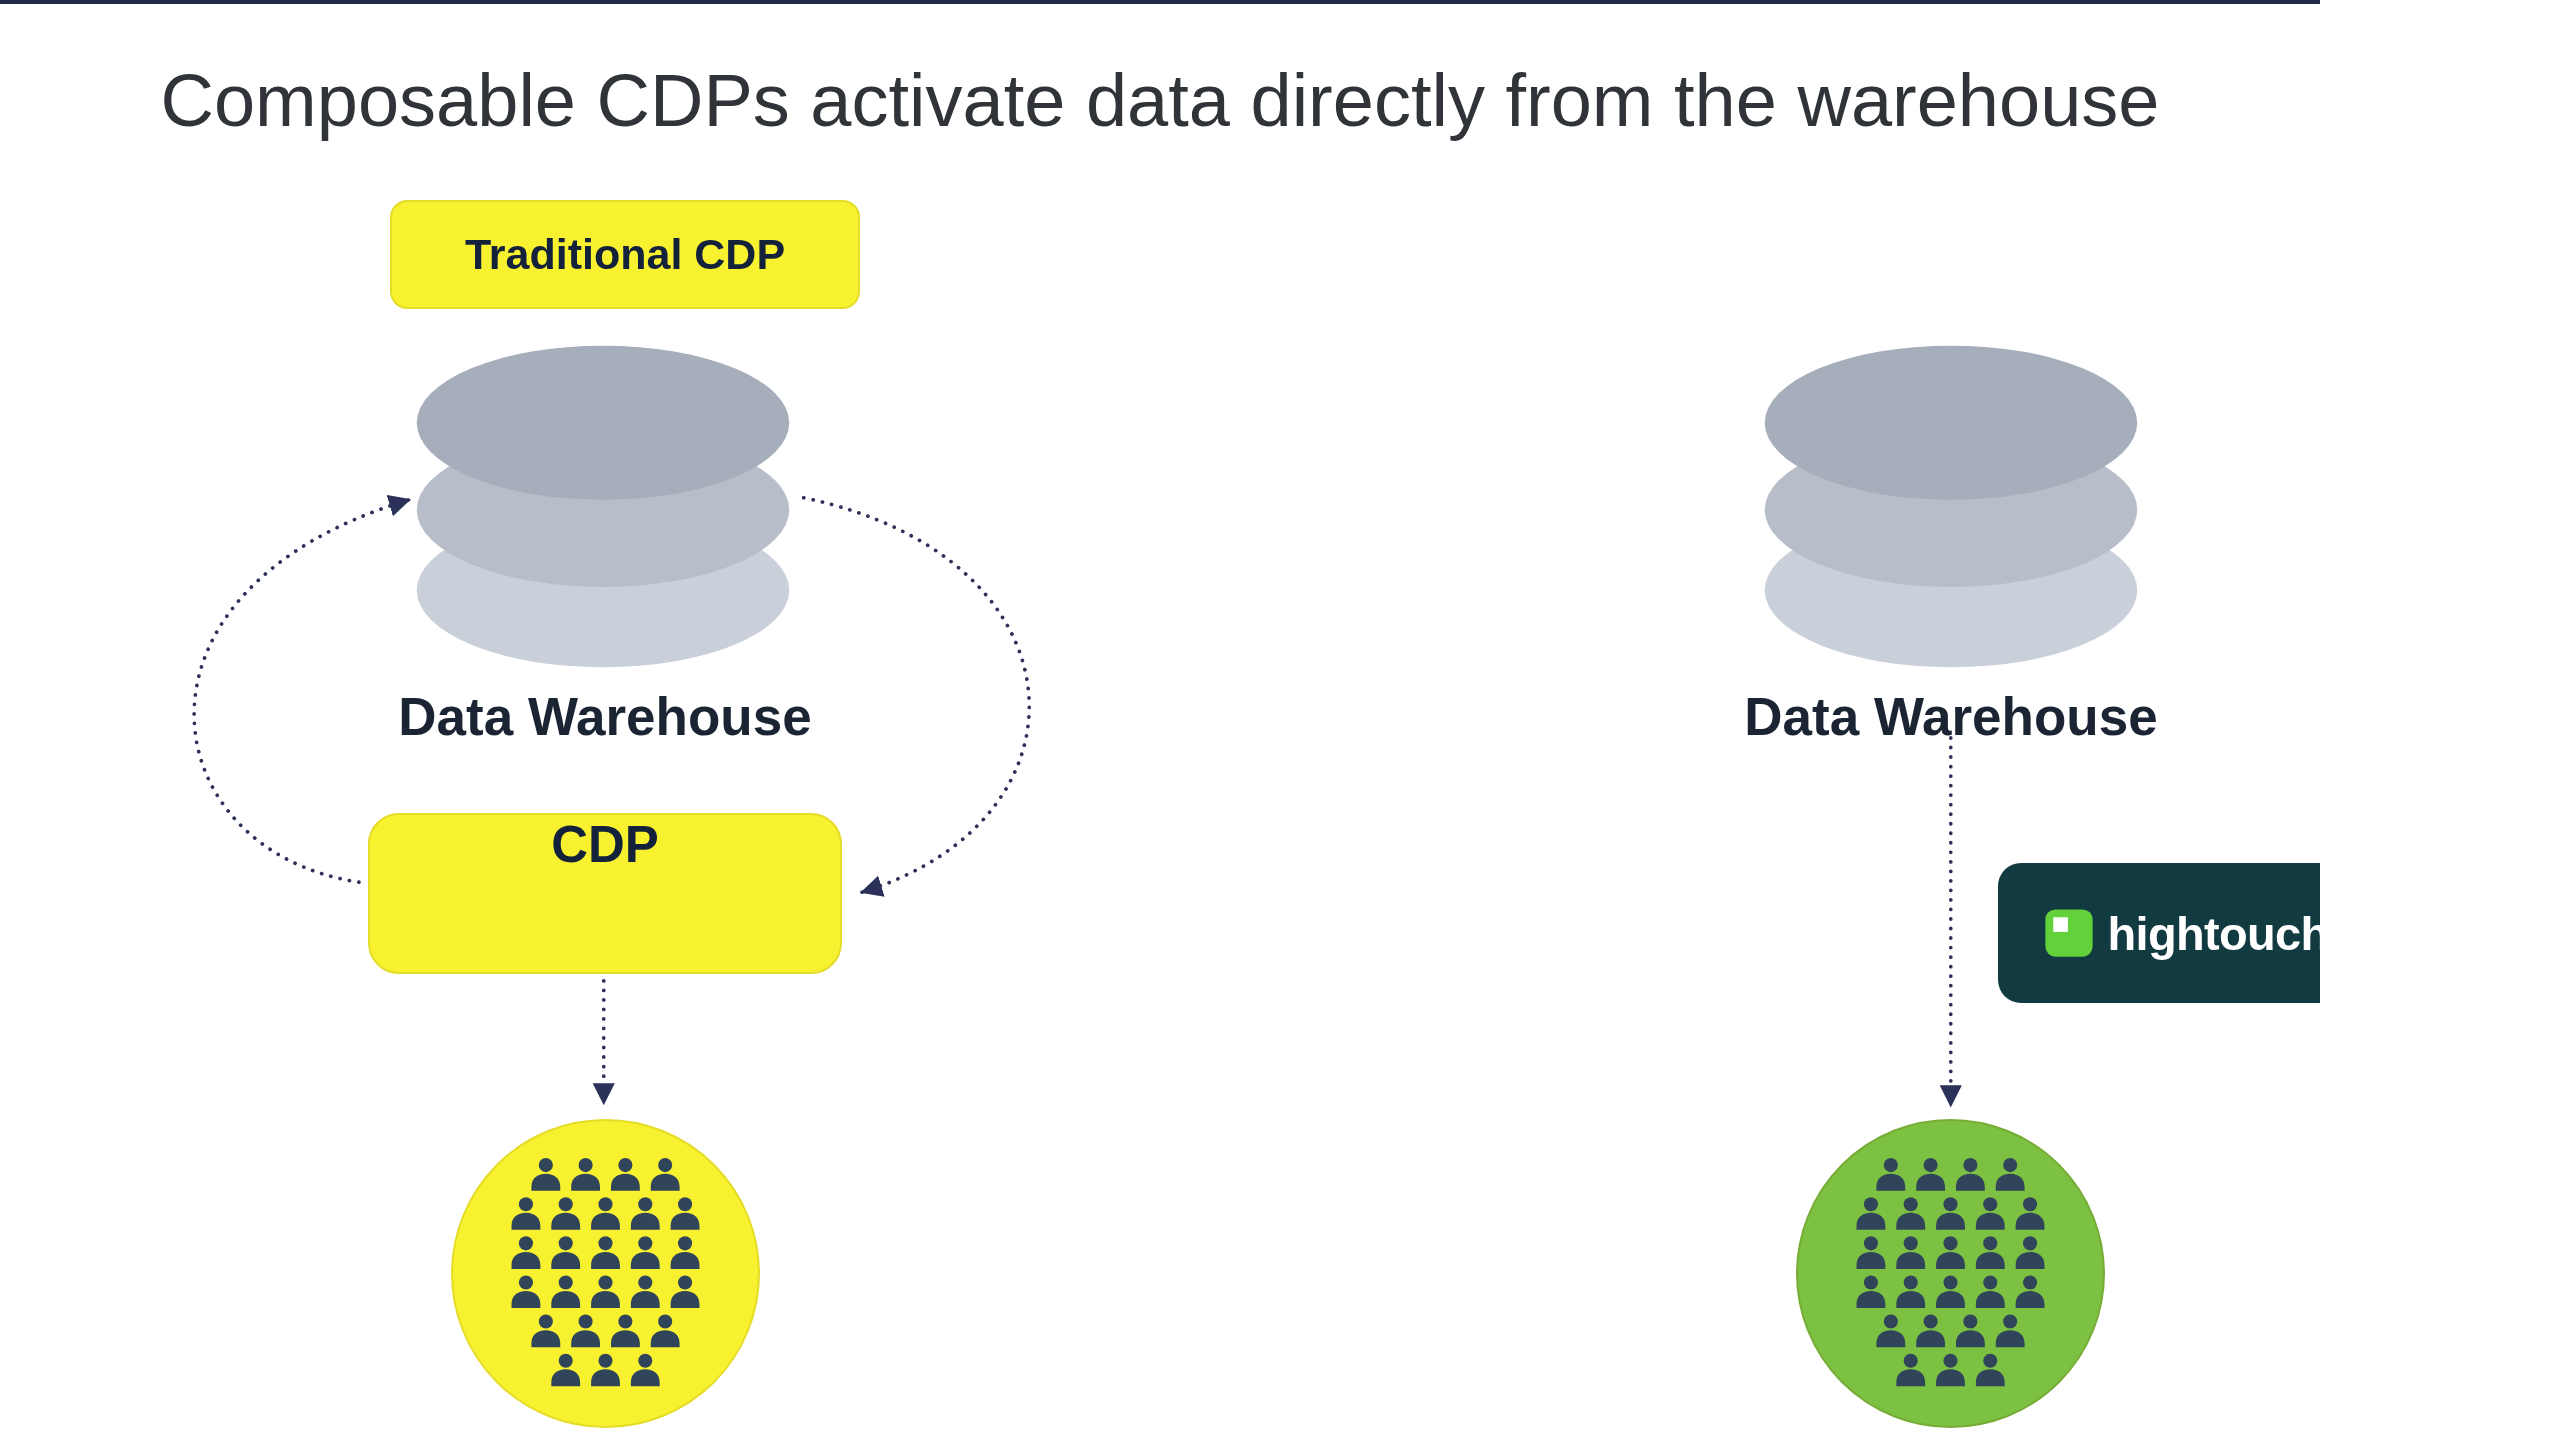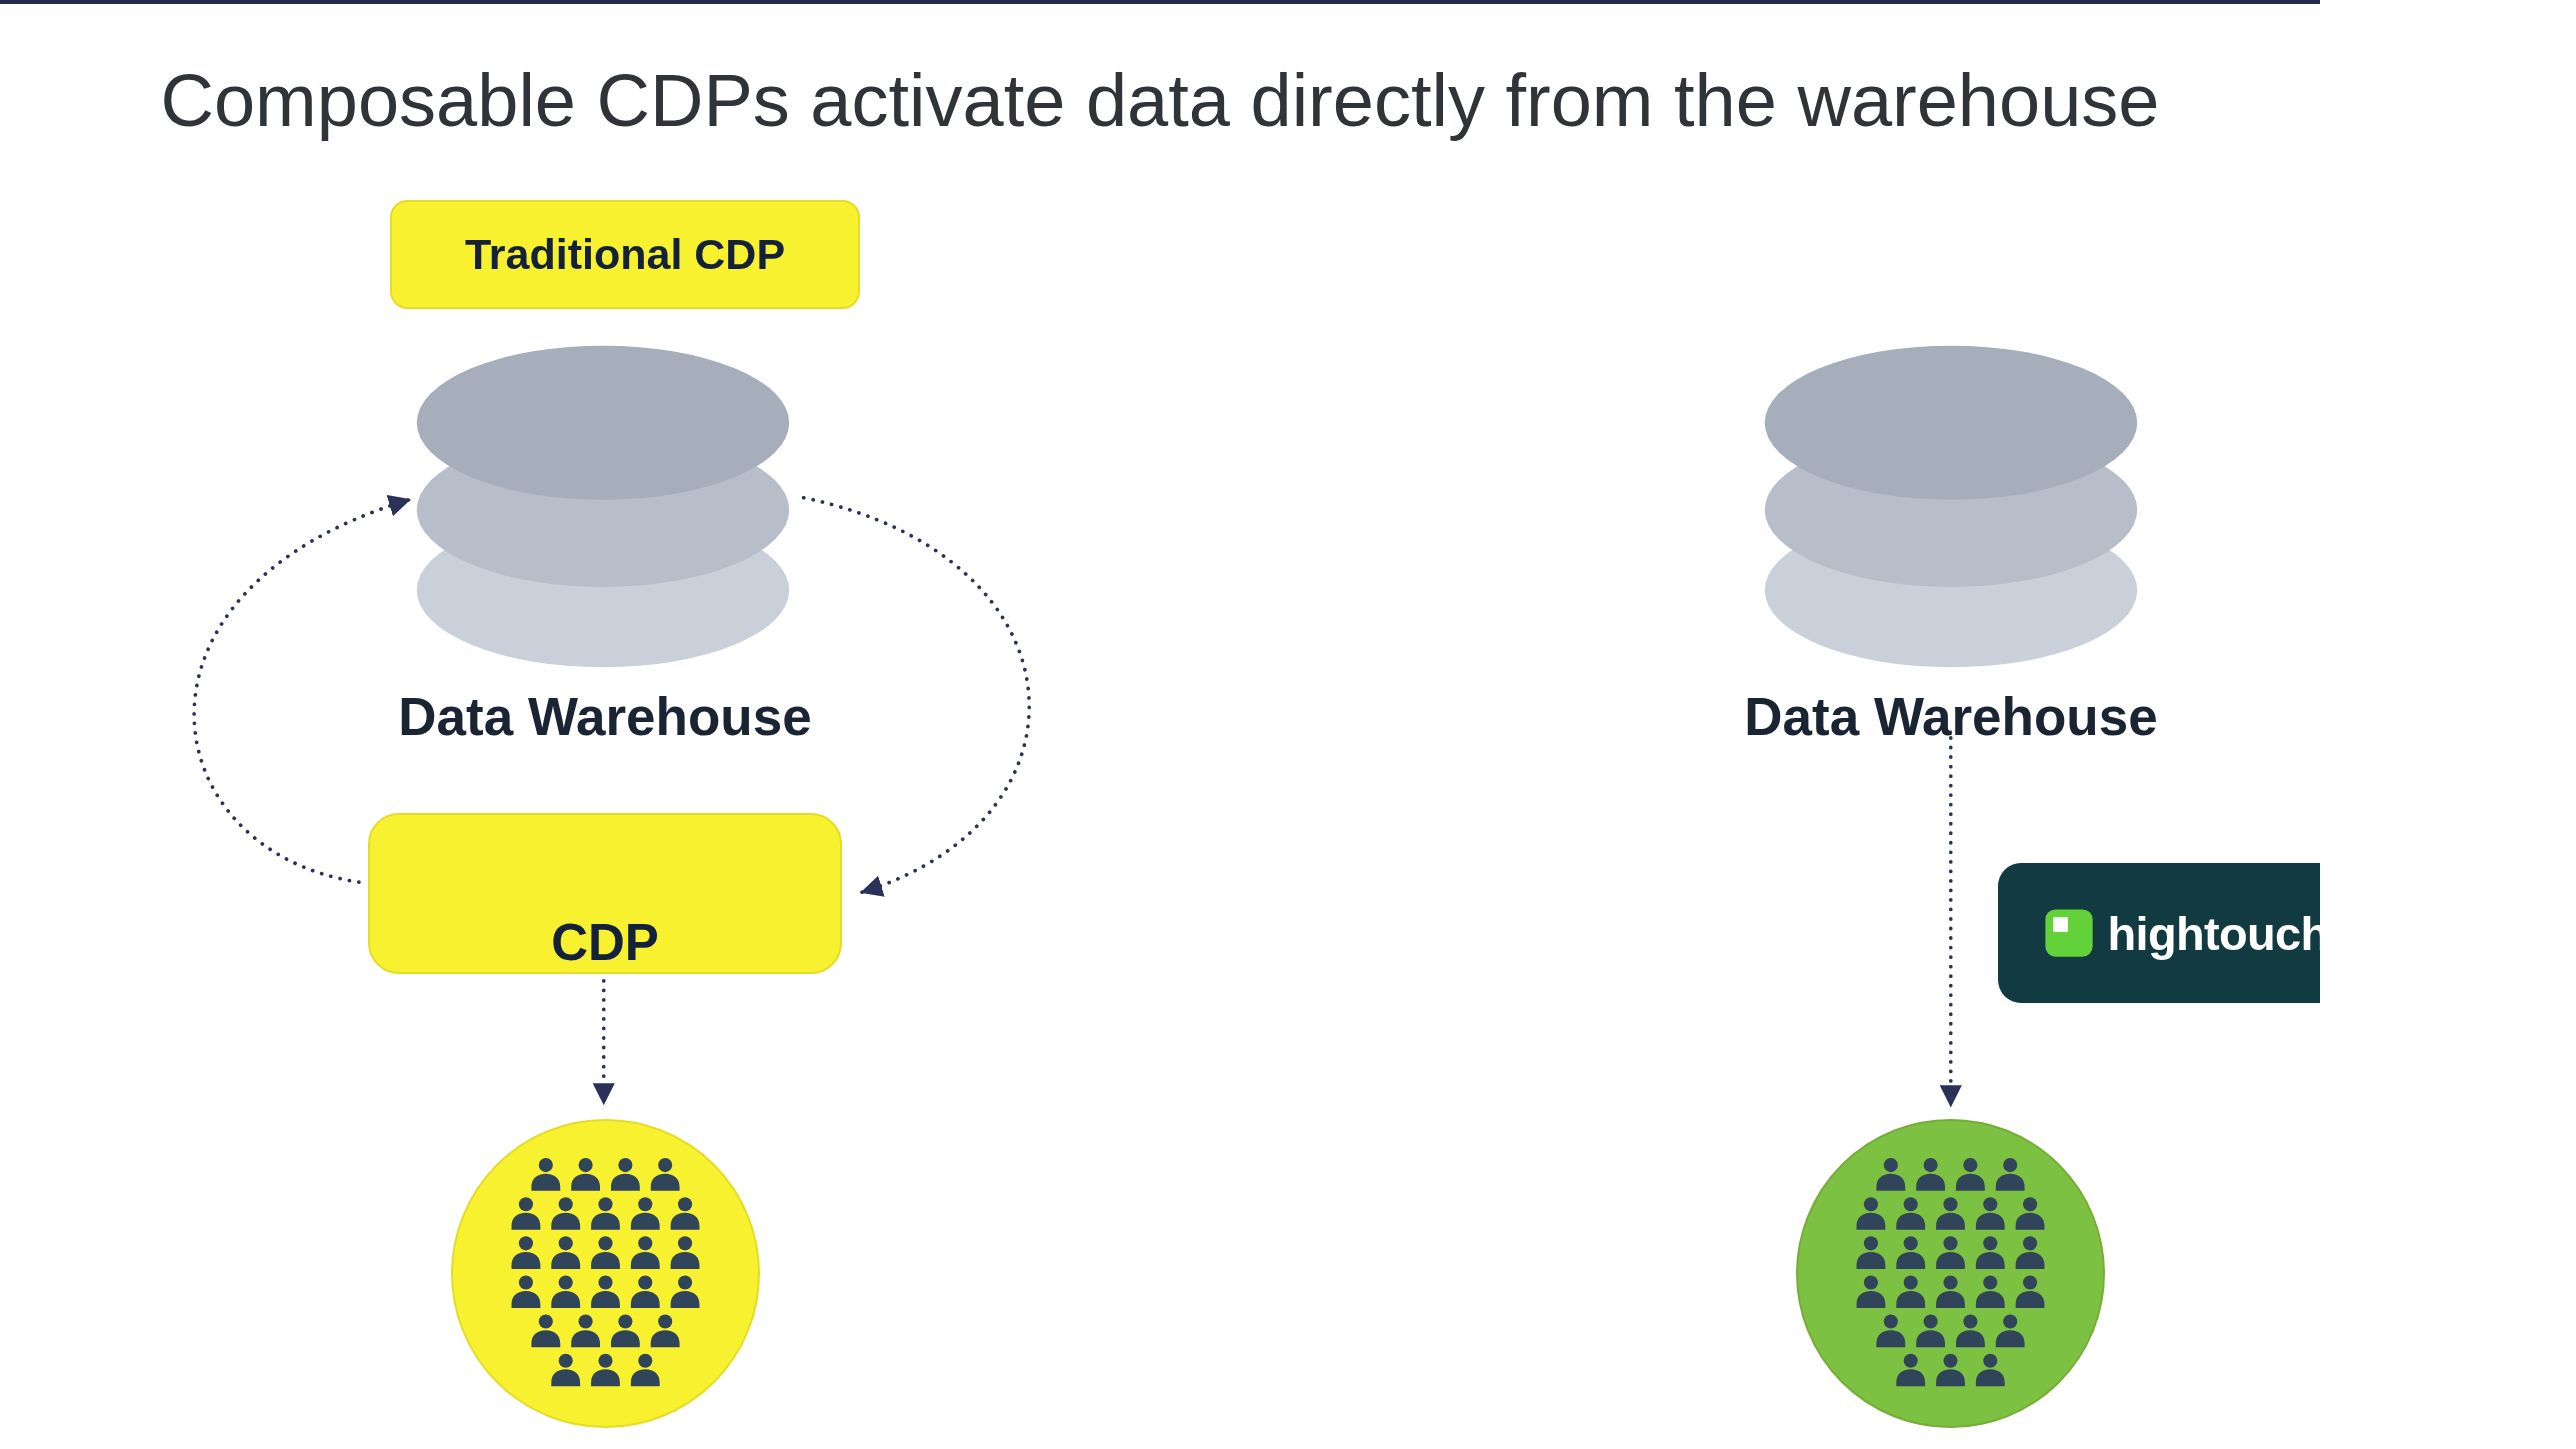--- a/index.html
+++ b/index.html
@@ -29,21 +29,21 @@
   .wh-label {
     position:absolute; width:470px; text-align:center; top:686px;
     font-size:53px; font-weight:700; color:#1A2433;
   }
   .wh-label.left  { left:370px; }
   .wh-label.right { left:1716px; }
 
   .cdp-box {
     position:absolute; left:368px; top:813px; width:474px; height:161px;
     background:var(--yellow); border:2px solid var(--yellow-border);
-    border-radius:31px; display:flex; align-items:flex-end; justify-content:center;
+    border-radius:31px; display:flex; align-items:flex-start; justify-content:center;
     font-size:51px; font-weight:700; color:#13213A; box-sizing:border-box;
   }
 
   .ht-box {
     position:absolute; left:1998px; top:863px; width:374px; height:140px;
     background:var(--teal); border-radius:23px;
     display:flex; align-items:center; justify-content:center; gap:12px;
   }
   .ht-logo { width:54px; height:54px; }
   .ht-text { color:#ffffff; font-size:47px; font-weight:700; letter-spacing:-0.7px; }

